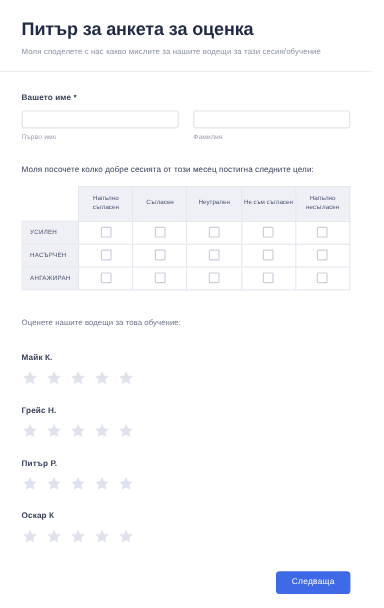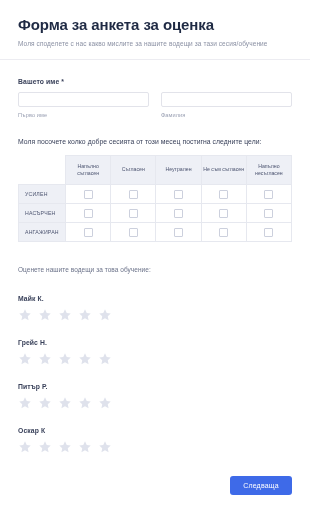--- a/index.html
+++ b/index.html
@@ -216,21 +216,21 @@
     line-height: 19px;
     text-align: center;
   }
 </style>
 </head>
 <body>
 
 <div class="page">
 
   <div class="header">
-    <h1 class="form-title">Форма за анкета за оценка</h1>
+    <h1 class="form-title">Питър за анкета за оценка</h1>
     <p class="form-subtitle">Моля споделете с нас какво мислите за нашите водещи за тази сесия/обучение</p>
   </div>
   <div class="divider"></div>
 
   <div class="section name-block">
     <div class="field-label">Вашето име *</div>
     <div class="name-row">
       <div class="name-col">
         <input class="text-input" type="text" placeholder="" style="">
         <div class="sub-label">Първо име</div>

